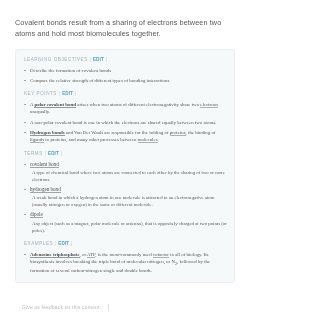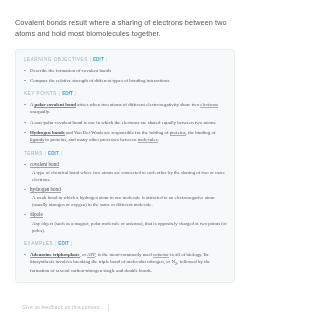--- a/index.html
+++ b/index.html
@@ -124,21 +124,21 @@
     width: 1px;
     height: 7px;
     background: #dcdfe1;
   }
 </style>
 </head>
 <body>
 
 <div class="page">
 
-  <p class="lede">Covalent bonds result where a sharing of electrons between two atoms and hold most biomolecules together.</p>
+  <p class="lede">Covalent bonds result from a sharing of electrons between two atoms and hold most biomolecules together.</p>
 
   <div class="boundless-box">
 
     <div class="section">
       <div class="sec-head">
         <span>LEARNING OBJECTIVES</span>
         <span class="brackets">[</span>
         <a href="#" class="edit-link">edit</a>
         <span class="brackets">]</span>
       </div>

